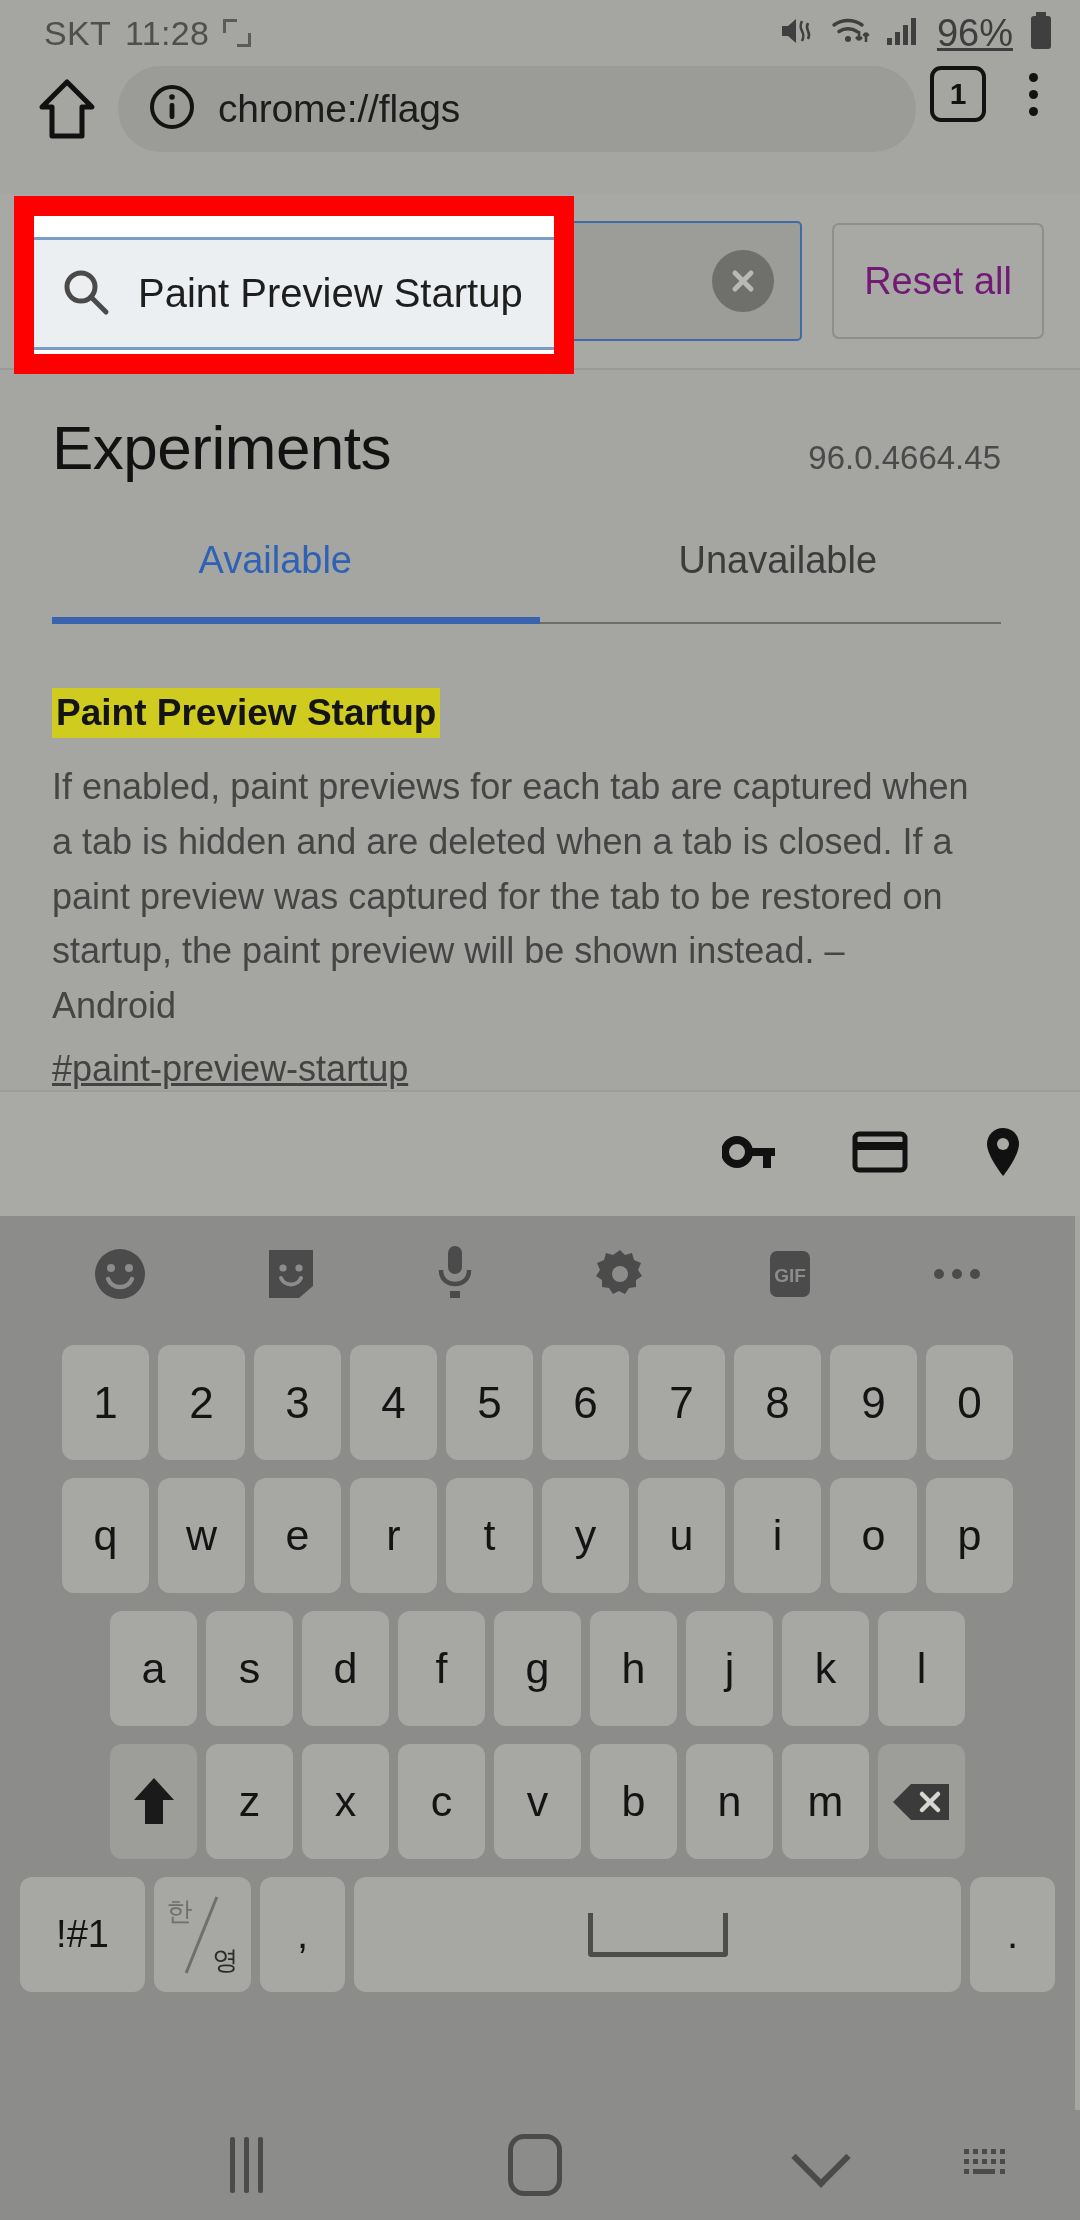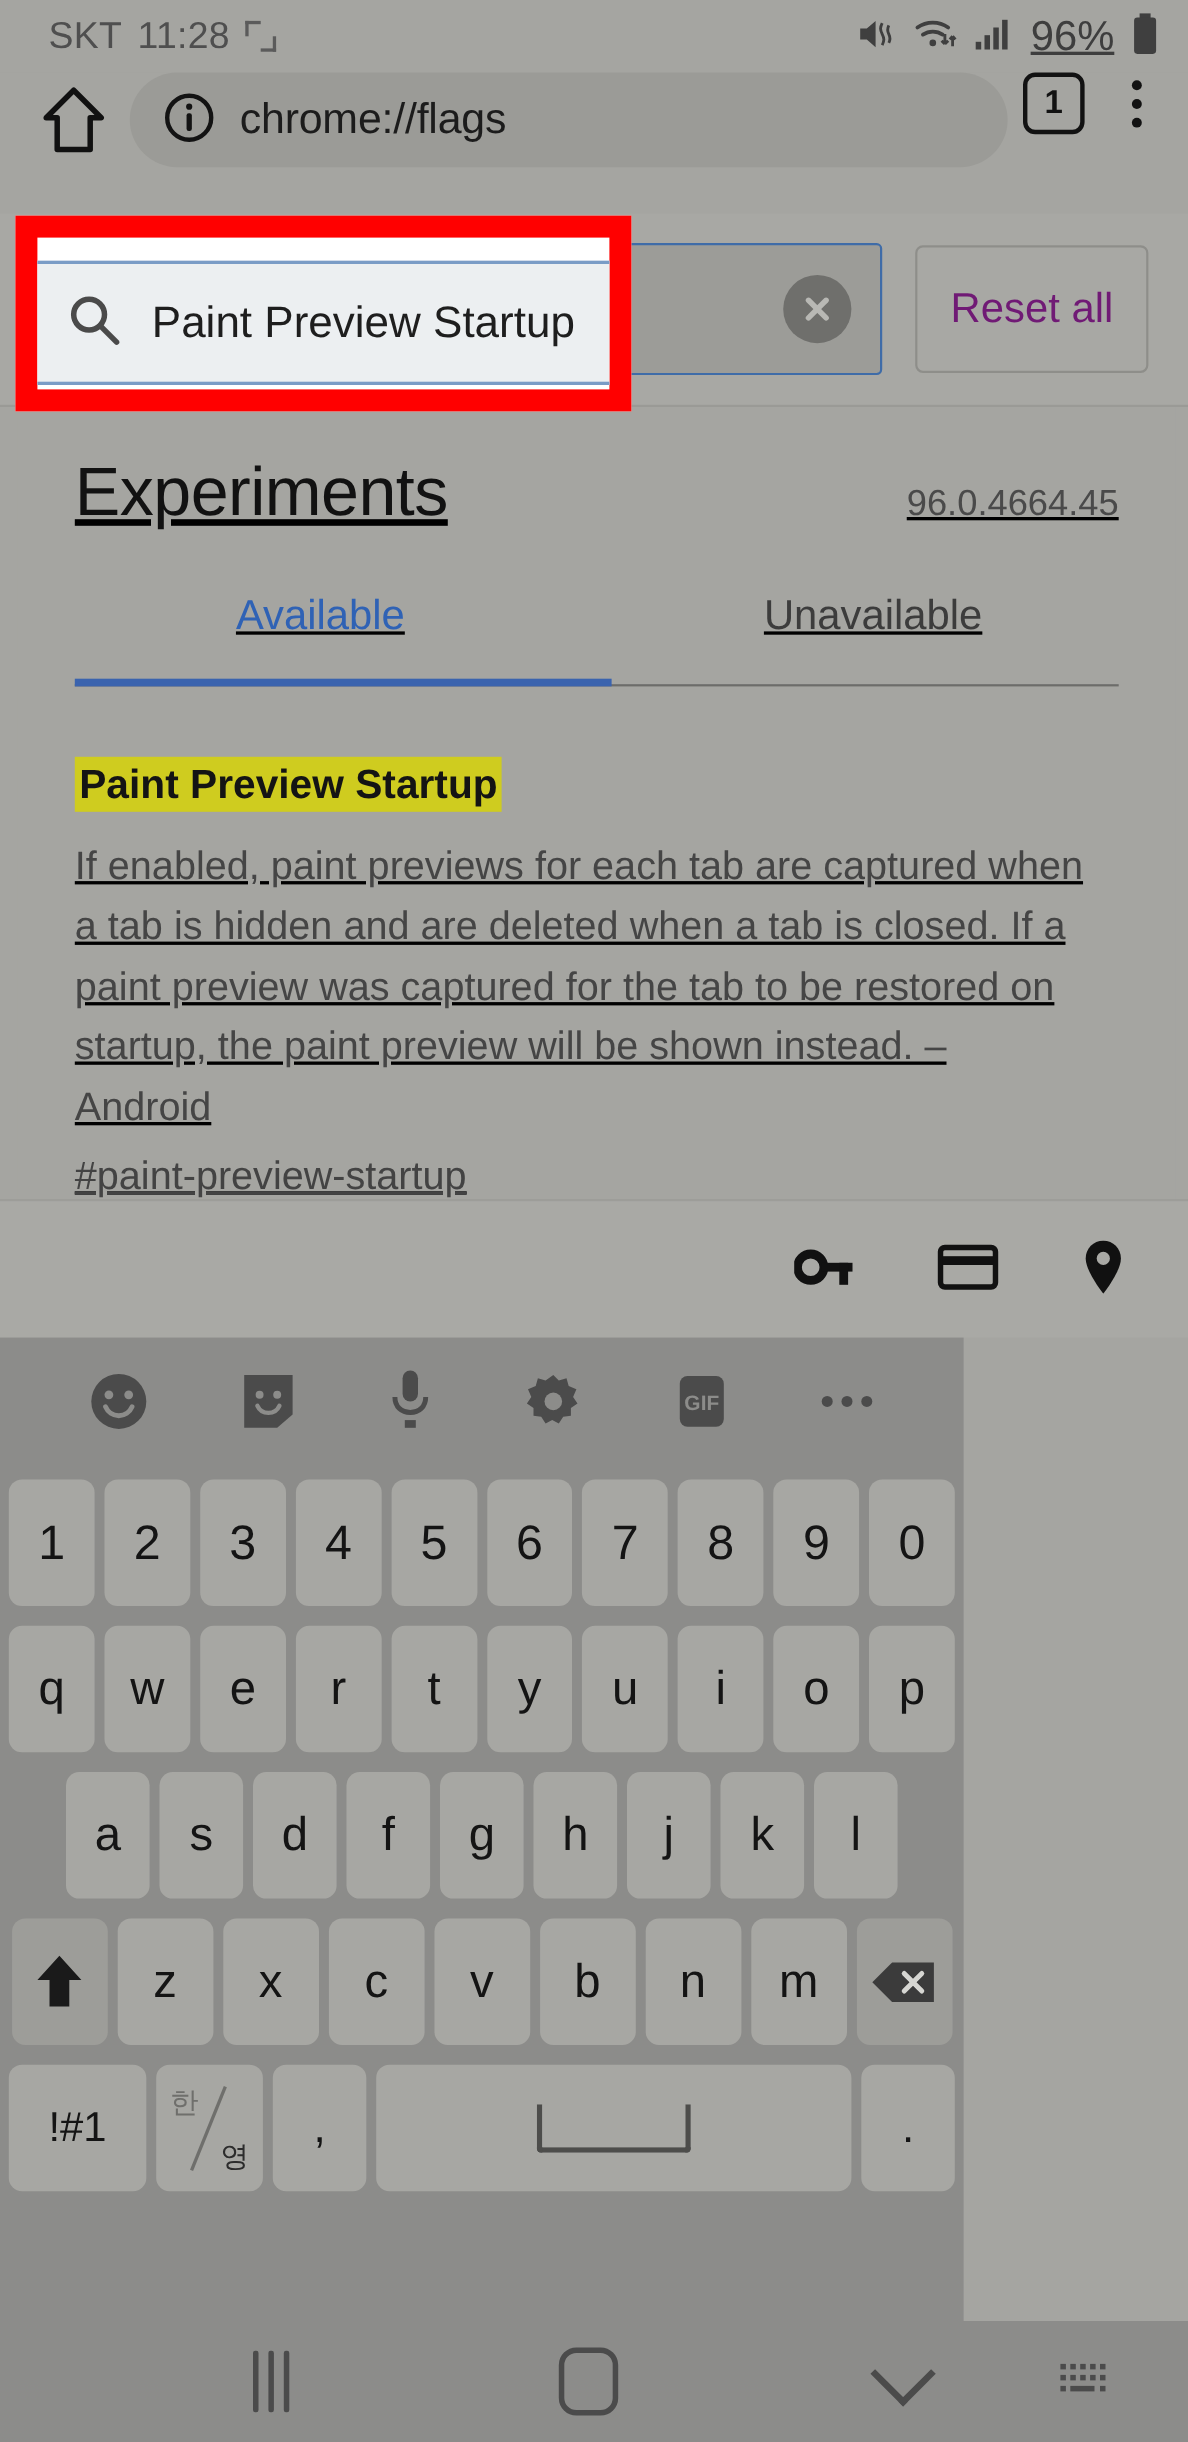--- a/index.html
+++ b/index.html
@@ -61,21 +61,21 @@
     display:flex;align-items:center;justify-content:center;margin-left:auto;
   }
   .reset-all{
     height:116px; min-width:200px; padding:0 30px;
     border:2px solid #8e8e8a; border-radius:7px;
     display:flex;align-items:center;justify-content:center;
     font-size:38px; color:#701a75; font-weight:400;
   }
 
   
-  .page{ position:absolute; left:16px; top:370px; width:1053px; height:720px; background:#a5a5a1;text-decoration:underline;}
+  .page{ position:absolute; left:0; top:370px; width:1053px; height:720px; background:#a5a5a1;}
   .exp-head{ display:flex; align-items:baseline; padding:42px 52px 0 52px;}
   .exp-title{ font-size:62px; color:#121212; letter-spacing:-.5px;}
   .exp-version{ margin-left:auto; font-size:33px; color:#4a4a4a;}
 
   .tabs{ display:flex; margin-top:56px; position:relative; padding:0 24px; }
   .tab{ flex:1; text-align:center; font-size:38px; padding-bottom:42px; }
   .tab.active{ color:#2f62b5; }
   .tab.inactive{ color:#3c3c3c; }
   .tabline{ position:absolute; left:52px; right:52px; bottom:0; height:2px; background:#6d6d6a;}
   .tabline-active{ position:absolute; left:52px; width:488px; bottom:0; height:7px; background:#3a63ae;}
@@ -90,22 +90,22 @@
 
   
   .autofill{
     position:absolute; left:0; top:1090px; width:1080px; height:126px;
     background:#a9a9a5; display:flex; align-items:center; justify-content:flex-end;
     gap:74px; padding-right:56px; border-top:2px solid #9d9d99;
   }
 
   
   .keyboard{
-    position:absolute; left:0; top:1216px; width:876px; height:894px;
-    background:#8c8c8a; padding:0 8px;
+    position:absolute; left:0; top:1216px; width:1075px; height:894px;
+    background:#8c8c8a; padding:0 20px;
   }
   .kb-toolbar{ height:120px; display:flex; align-items:center; justify-content:space-between; padding:0 72px;}
   .kb-row{ display:flex; justify-content:center; align-items:center; gap:9px; height:133px;}
   .key{
     background:#a7a7a3; border-radius:12px; height:115px;
     display:flex; align-items:center; justify-content:center;
     font-size:43px; color:#141414; flex:1; max-width:87px;
   }
   .key.num{ font-size:44px; }
   .row-shift .key{ max-width:87px; }

